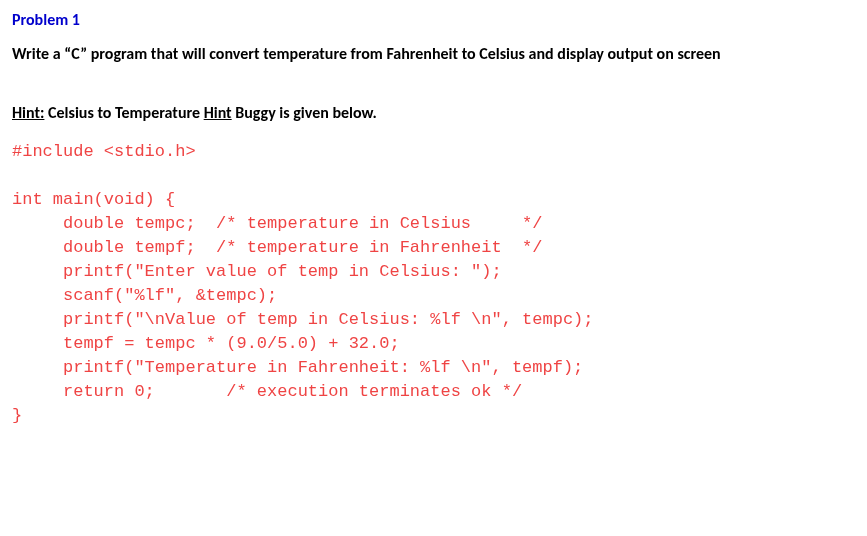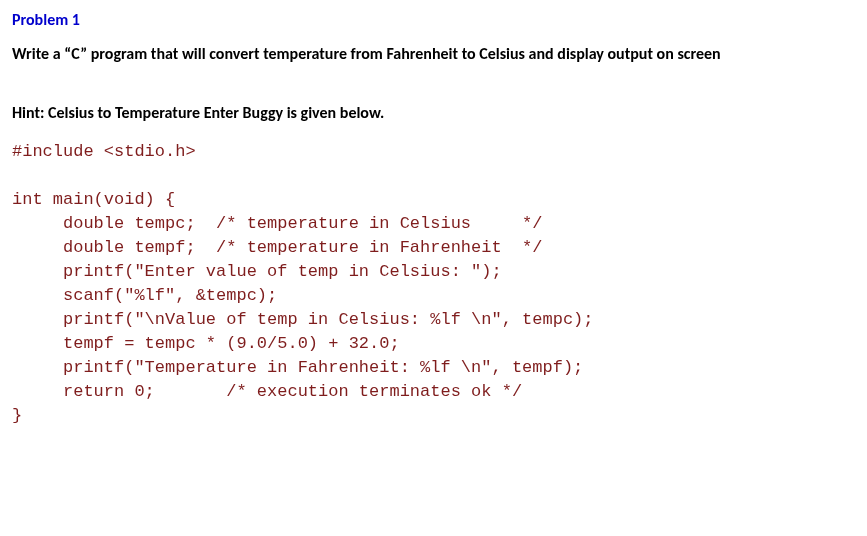--- a/index.html
+++ b/index.html
@@ -26,37 +26,37 @@
     font-weight: 700;
     font-size: 16px;
     line-height: 26px;
     margin: 0 0 36px 0;
   }
   .hint-line {
     font-weight: 700;
     font-size: 16px;
     margin: 0 0 18px 0;
   }
-  .hint-line .ul { }
+  .hint-line .ul { text-decoration: underline; }
   .code-block {
     font-family: "Courier New", Courier, monospace;
     font-size: 17px;
     line-height: 24px;
     white-space: pre;
-    color: #7f1d1d;
+    color: #ef4444;
   }
 </style>
 </head>
 <body>
 
 <div class="problem-title">Problem 1</div>
 
 <div class="problem-statement">Write a “C” program that will convert temperature from Fahrenheit to Celsius and display output on screen</div>
 
-<div class="hint-line"><span class="ul">Hint:</span><span> Celsius to Temperature </span><span class="ul">Enter</span><span> Buggy is given below.</span></div>
+<div class="hint-line"><span class="ul">Hint:</span><span> Celsius to Temperature </span><span class="ul">Hint</span><span> Buggy is given below.</span></div>
 
 <div class="code-block"><span>#include &lt;stdio.h&gt;</span>
 <span></span>
 <span>int main(void) {</span>
 <span>     double tempc;  /* temperature in Celsius     */</span>
 <span>     double tempf;  /* temperature in Fahrenheit  */</span>
 <span>     printf("Enter value of temp in Celsius: ");</span>
 <span>     scanf("%lf", &amp;tempc);</span>
 <span>     printf("\nValue of temp in Celsius: %lf \n", tempc);</span>
 <span>     tempf = tempc * (9.0/5.0) + 32.0;</span>

